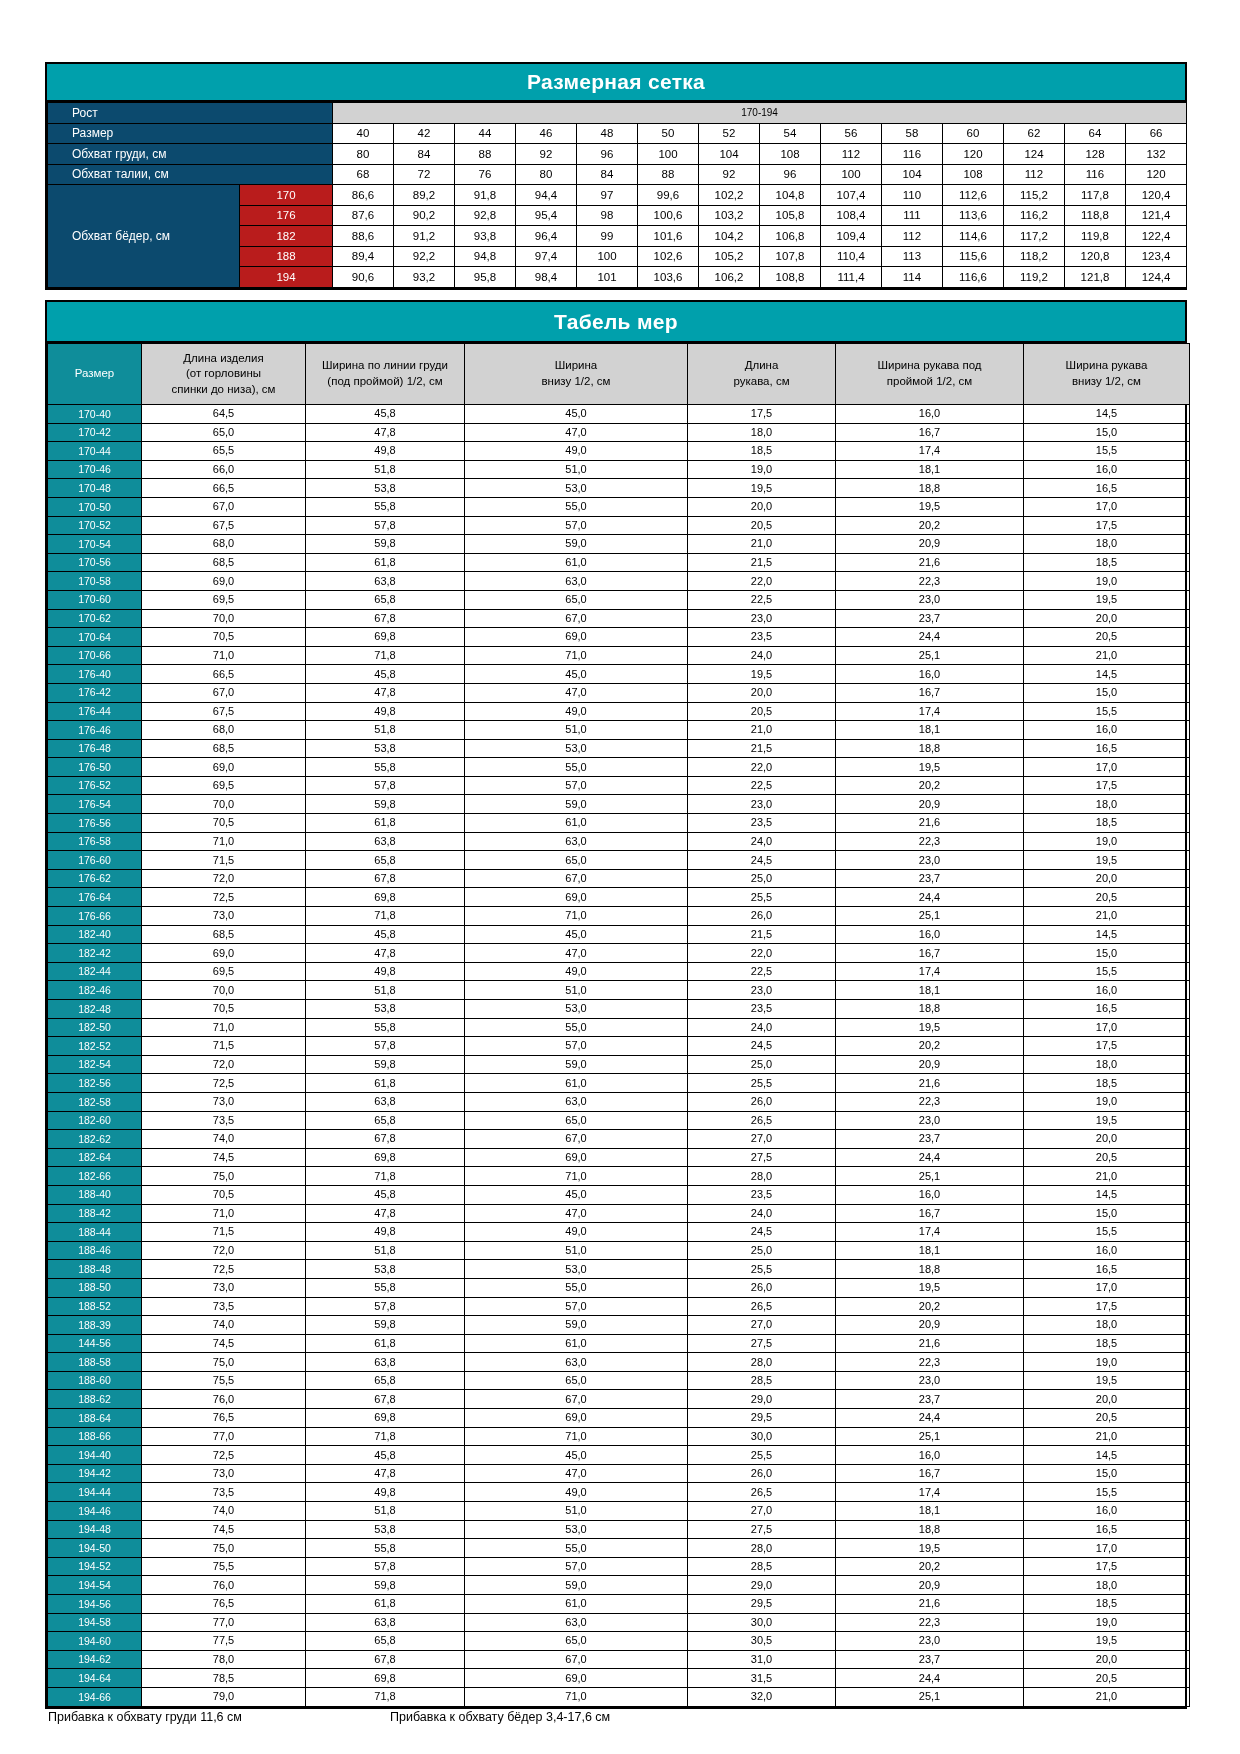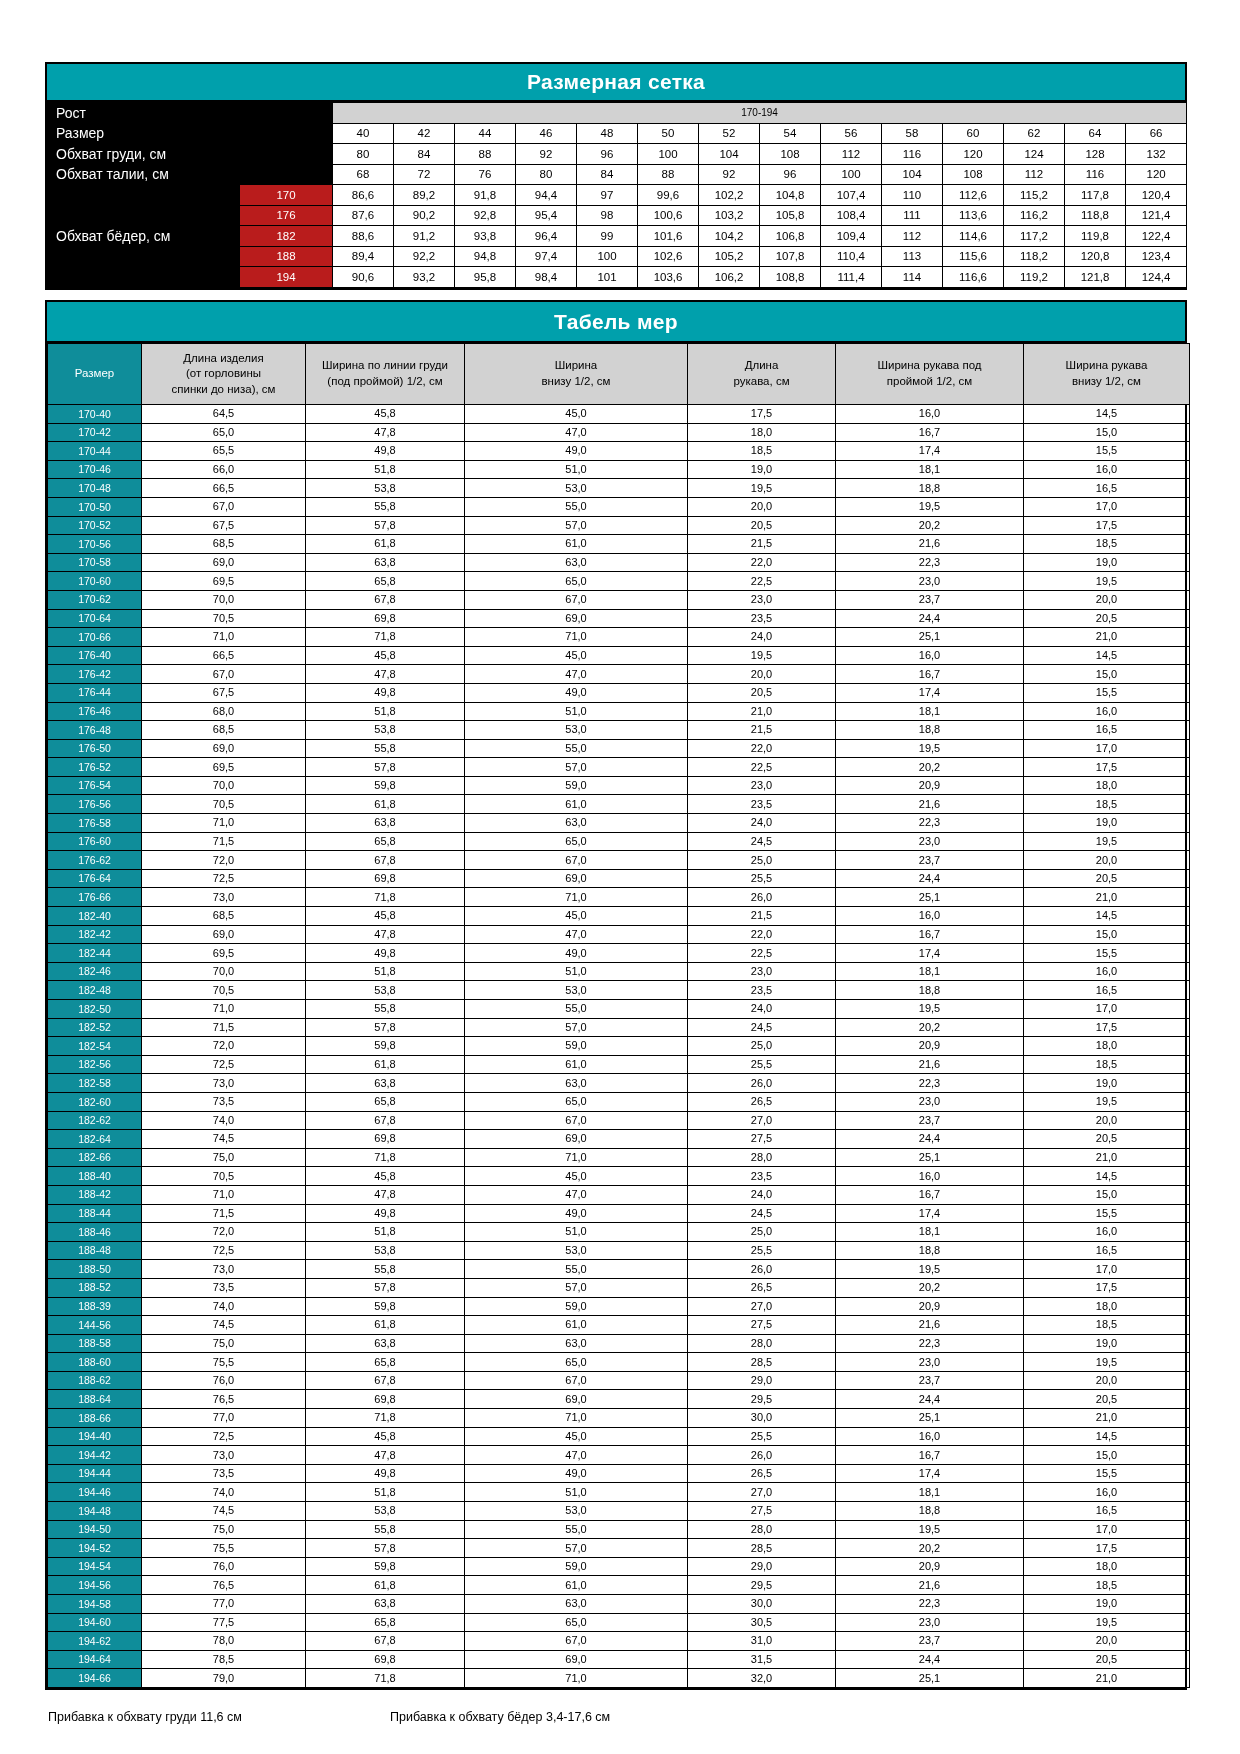--- a/index.html
+++ b/index.html
@@ -22,22 +22,22 @@
     display:flex;align-items:center;justify-content:center;
   }
   #size-grid .tbl-title{height:36px;}
   #measure-table .tbl-title{height:39px;}
   table{border-collapse:collapse;width:100%;table-layout:fixed;}
   td,th{border:1px solid #000;text-align:center;vertical-align:middle;
         padding:0 2px;overflow:hidden;}
   
   #t1 td{height:19.5px;font-size:11.5px;}
   #t1 .lbl{
-    background:#000000;color:#fff;text-align:left;padding-left:8px;
-    font-size:14px;
+    background:#0c4a6e;color:#fff;text-align:left;padding-left:24px;
+    font-size:12px;
   }
   #t1 .sub{
     background:#b91c1c;color:#fff;font-size:11.5px;
   }
   #t1 .grayval{background:#D2D2D2;font-size:10px;}
   #t1 .num{background:#fff;}
   
   #t2 th{
     background:#D2D2D2;font-weight:normal;font-size:11.5px;line-height:1.35;
     white-space:pre-line;height:56px;padding:2px 4px;
@@ -297,20 +297,29 @@
           <tr>
             <td class="size">170-52</td>
             <td>67,5</td>
             <td>57,8</td>
             <td>57,0</td>
             <td>20,5</td>
             <td>20,2</td>
             <td>17,5</td>
           </tr>
           <tr>
+            <td class="size">170-54</td>
+            <td>68,0</td>
+            <td>59,8</td>
+            <td>59,0</td>
+            <td>21,0</td>
+            <td>20,9</td>
+            <td>18,0</td>
+          </tr>
+          <tr>
             <td class="size">170-56</td>
             <td>68,5</td>
             <td>61,8</td>
             <td>61,0</td>
             <td>21,5</td>
             <td>21,6</td>
             <td>18,5</td>
           </tr>
           <tr>
             <td class="size">170-58</td>

